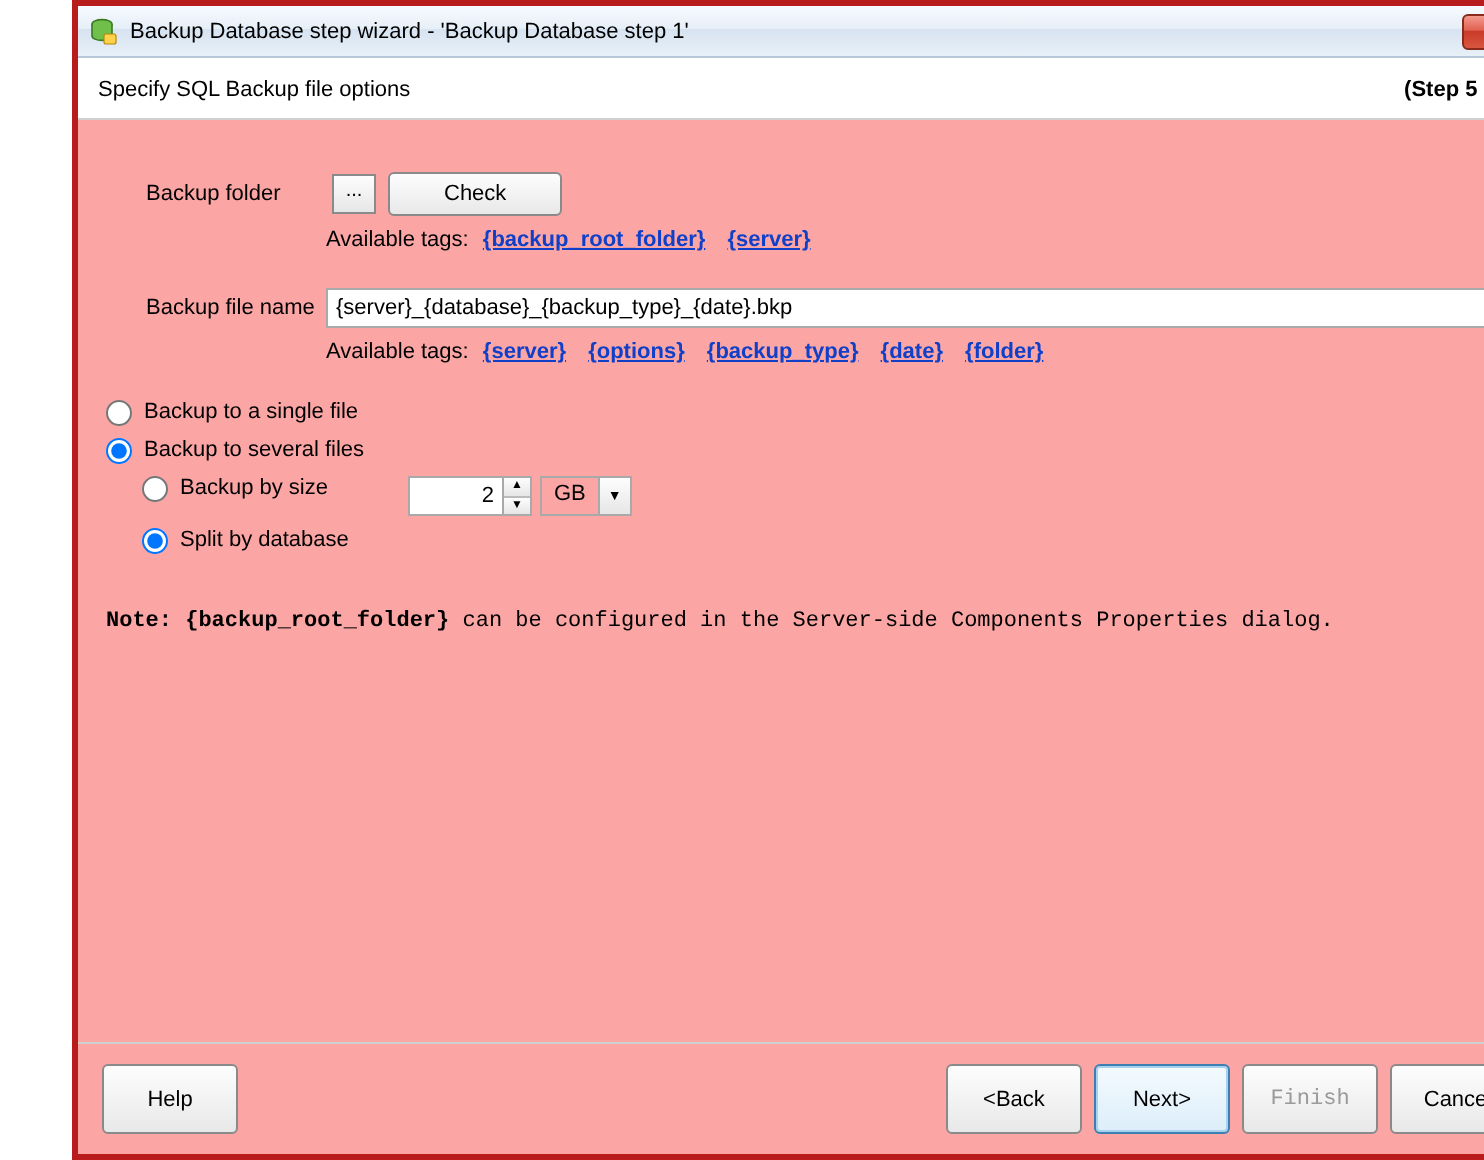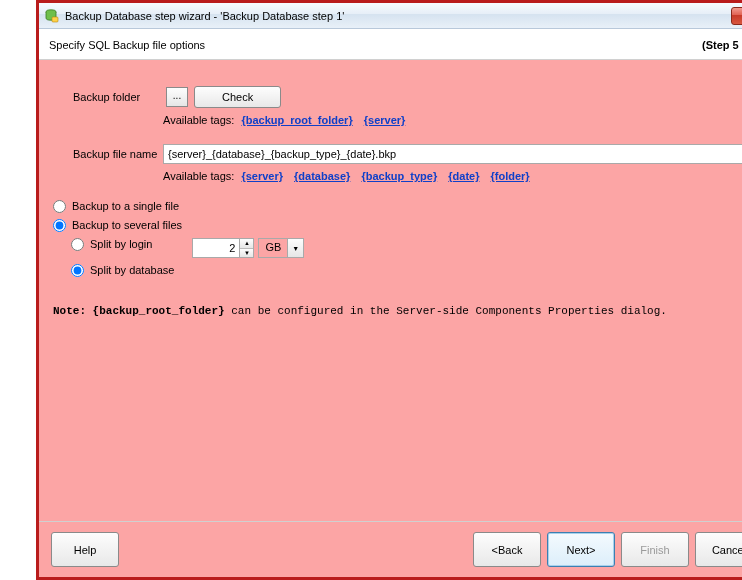--- a/index.html
+++ b/index.html
@@ -187,20 +187,21 @@
   }
   .btn.help { margin-left: 0; }
   .btn.primary {
     border: 1px solid #3c7fb1;
     box-shadow: inset 0 0 0 1px #a7d1ec;
     background: linear-gradient(to bottom,#f4fafe,#dceefa);
   }
   .btn.disabled {
     color: #9a9a9a;
     cursor: default;
+    font-family: Liberation Mono, monospace;
   }
 </style>
 </head>
 <body>
 
 <div class="window">
 
   <div class="titlebar">
     <span class="app-icon">
       <svg width="16" height="16" viewBox="0 0 16 16">
@@ -235,39 +236,39 @@
       <span class="tag-link">{server}</span>
     </div>
 
     <div class="form-row">
       <span class="form-label">Backup file name</span>
       <input class="text-input" type="text" value="{server}_{database}_{backup_type}_{date}.bkp" style="">
     </div>
     <div class="tags-row">
       <span class="tags-label">Available tags:</span>
       <span class="tag-link">{server}</span>
-      <span class="tag-link">{database}</span>
+      <span class="tag-link">{options}</span>
       <span class="tag-link">{backup_type}</span>
       <span class="tag-link">{date}</span>
       <span class="tag-link">{folder}</span>
     </div>
 
     <div class="radio-group">
       <label class="radio-row">
         <input type="radio" name="mode" style="">
         <span>Backup to a single file</span>
       </label>
       <label class="radio-row">
         <input type="radio" name="mode" checked="" style="">
         <span>Backup to several files</span>
       </label>
 
       <div class="radio-row sub">
         <input type="radio" name="split" style="">
-        <span>Split by login</span>
+        <span>Backup by size</span>
         <div class="spinner">
           <input type="text" value="2" style="">
           <div class="arrows">
             <div class="arrow">▲</div>
             <div class="arrow">▼</div>
           </div>
         </div>
         <div class="unit-select">
           <div class="val">GB</div>
           <div class="dd">▼</div>

